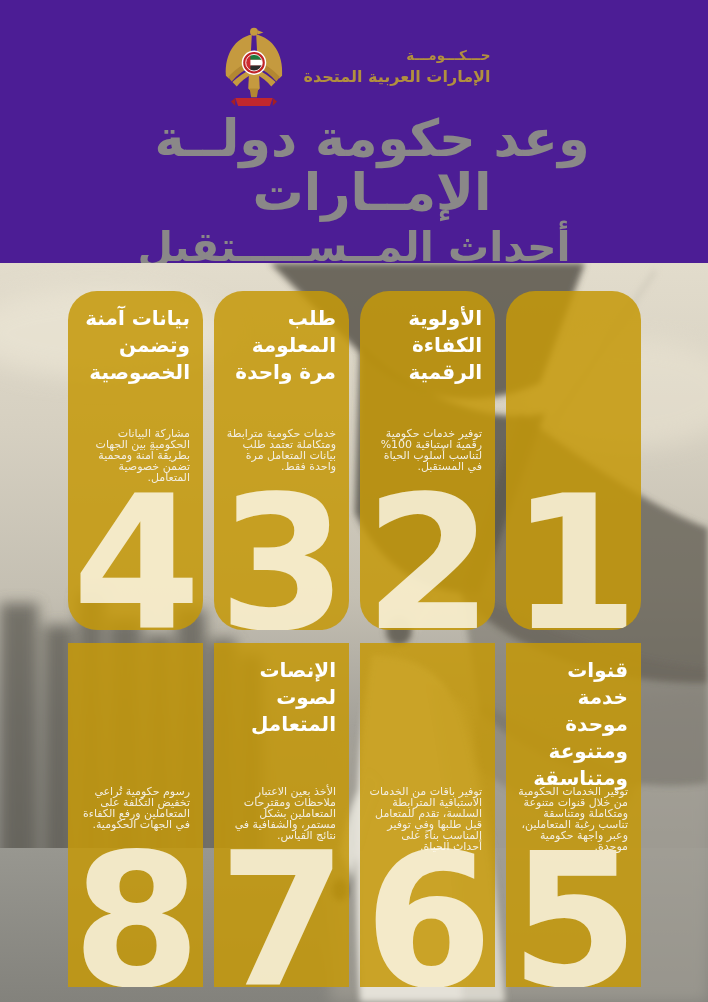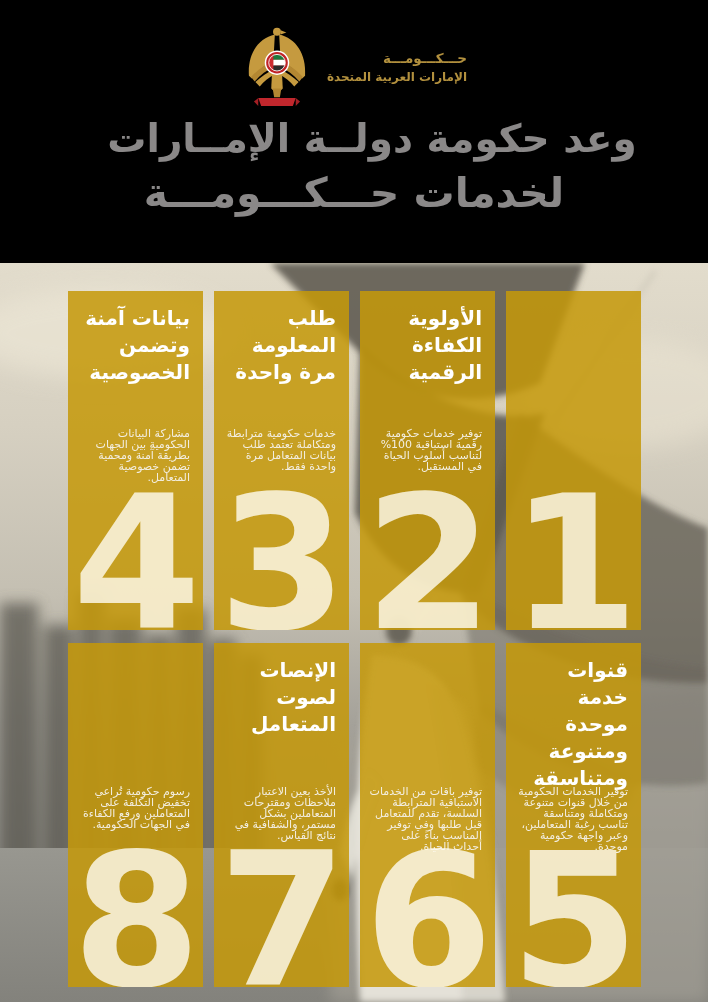--- a/index.html
+++ b/index.html
@@ -1,48 +1,48 @@
 <!DOCTYPE html>
 <html lang="ar"><head>
 <meta charset="utf-8">
 <style>
   html,body{margin:0;padding:0;background:#ffffff;}
   .poster{
-    position:relative;width:708px;height:1002px;overflow:hidden;background:#000000;
+    position:relative;width:708px;height:1002px;overflow:hidden;background:#4c1d95;
     font-family:"DejaVu Sans",sans-serif;
   }
   
   .gov-header{
     position:absolute;top:24px;left:0;width:708px;height:86px;
     display:flex;align-items:center;justify-content:center;gap:14px;
   }
   .emblem{width:72px;height:84px;flex:0 0 auto;}
   .gov-text{direction:rtl;text-align:right;color:#b2903e;line-height:1.5;}
   .gov-line1{font-size:13.5px;font-weight:bold;}
-  .gov-line2{font-size:12px;font-weight:bold;text-align:center;}
+  .gov-line2{font-size:16px;font-weight:bold;text-align:center;}
   
   .main-title{
     position:absolute;top:112px;left:0;width:708px;
     direction:rtl;text-align:center;color:#8a8888;font-weight:bold;
   }
-  .title-line1{font-size:39px;line-height:54px;padding-left:36px;}
+  .title-line1{font-size:51px;line-height:54px;padding-left:36px;}
   .title-line2{font-size:41px;line-height:54px;}
   
   .photo{
     position:absolute;left:0;top:263px;width:708px;height:739px;
     background:linear-gradient(180deg,#e2dccc 0%,#d6d0c1 22%,#c4bfb2 45%,#a5a29a 62%,#93918a 78%,#8b8982 100%);
   }
   .photo svg{display:block;}
   
   .card{
     position:absolute;width:135px;overflow:hidden;
     background:rgba(197,152,9,0.86);
     direction:rtl;
   }
-  .card.r1{top:291px;height:339px;}
+  .card.r1{top:291px;height:339px;border-radius:29px;}
   .card.r2{top:643px;height:344px;}
   .card-title{
     padding:14px 13px 0 8px;color:#ffffff;font-weight:bold;
     font-size:20px;line-height:27px;white-space:pre-line;text-align:right;
   }
   .card-desc{
     position:absolute;right:13px;left:9px;
     color:#f3eee1;font-size:11px;line-height:11px;text-align:right;margin-top:9px;
   }
   .r1 .card-desc{top:128px;}
@@ -95,21 +95,21 @@
       <path d="M76,101 L82,106 L76,112 Z" fill="#a31f24"></path>
     </svg>
     <div class="gov-text">
       <div class="gov-line1">حـــكـــومـــة</div>
       <div class="gov-line2">الإمارات العربية المتحدة</div>
     </div>
   </div>
 
   <div class="main-title">
     <div class="title-line1">وعد حكومة دولــة الإمــارات</div>
-    <div class="title-line2">لخدمات حـــكـــومـــة</div>
+    <div class="title-line2">أحداث المــســـــتقبل</div>
   </div>
 
   <div class="photo">
     <svg width="708" height="739" viewBox="0 0 708 739" xmlns="http://www.w3.org/2000/svg">
       <defs>
         <filter id="b2" x="-20%" y="-20%" width="140%" height="140%">
             <feGaussianBlur stdDeviation="3"></feGaussianBlur>
           </filter>
         <filter id="b6" x="-20%" y="-20%" width="140%" height="140%">
             <feGaussianBlur stdDeviation="7"></feGaussianBlur>

